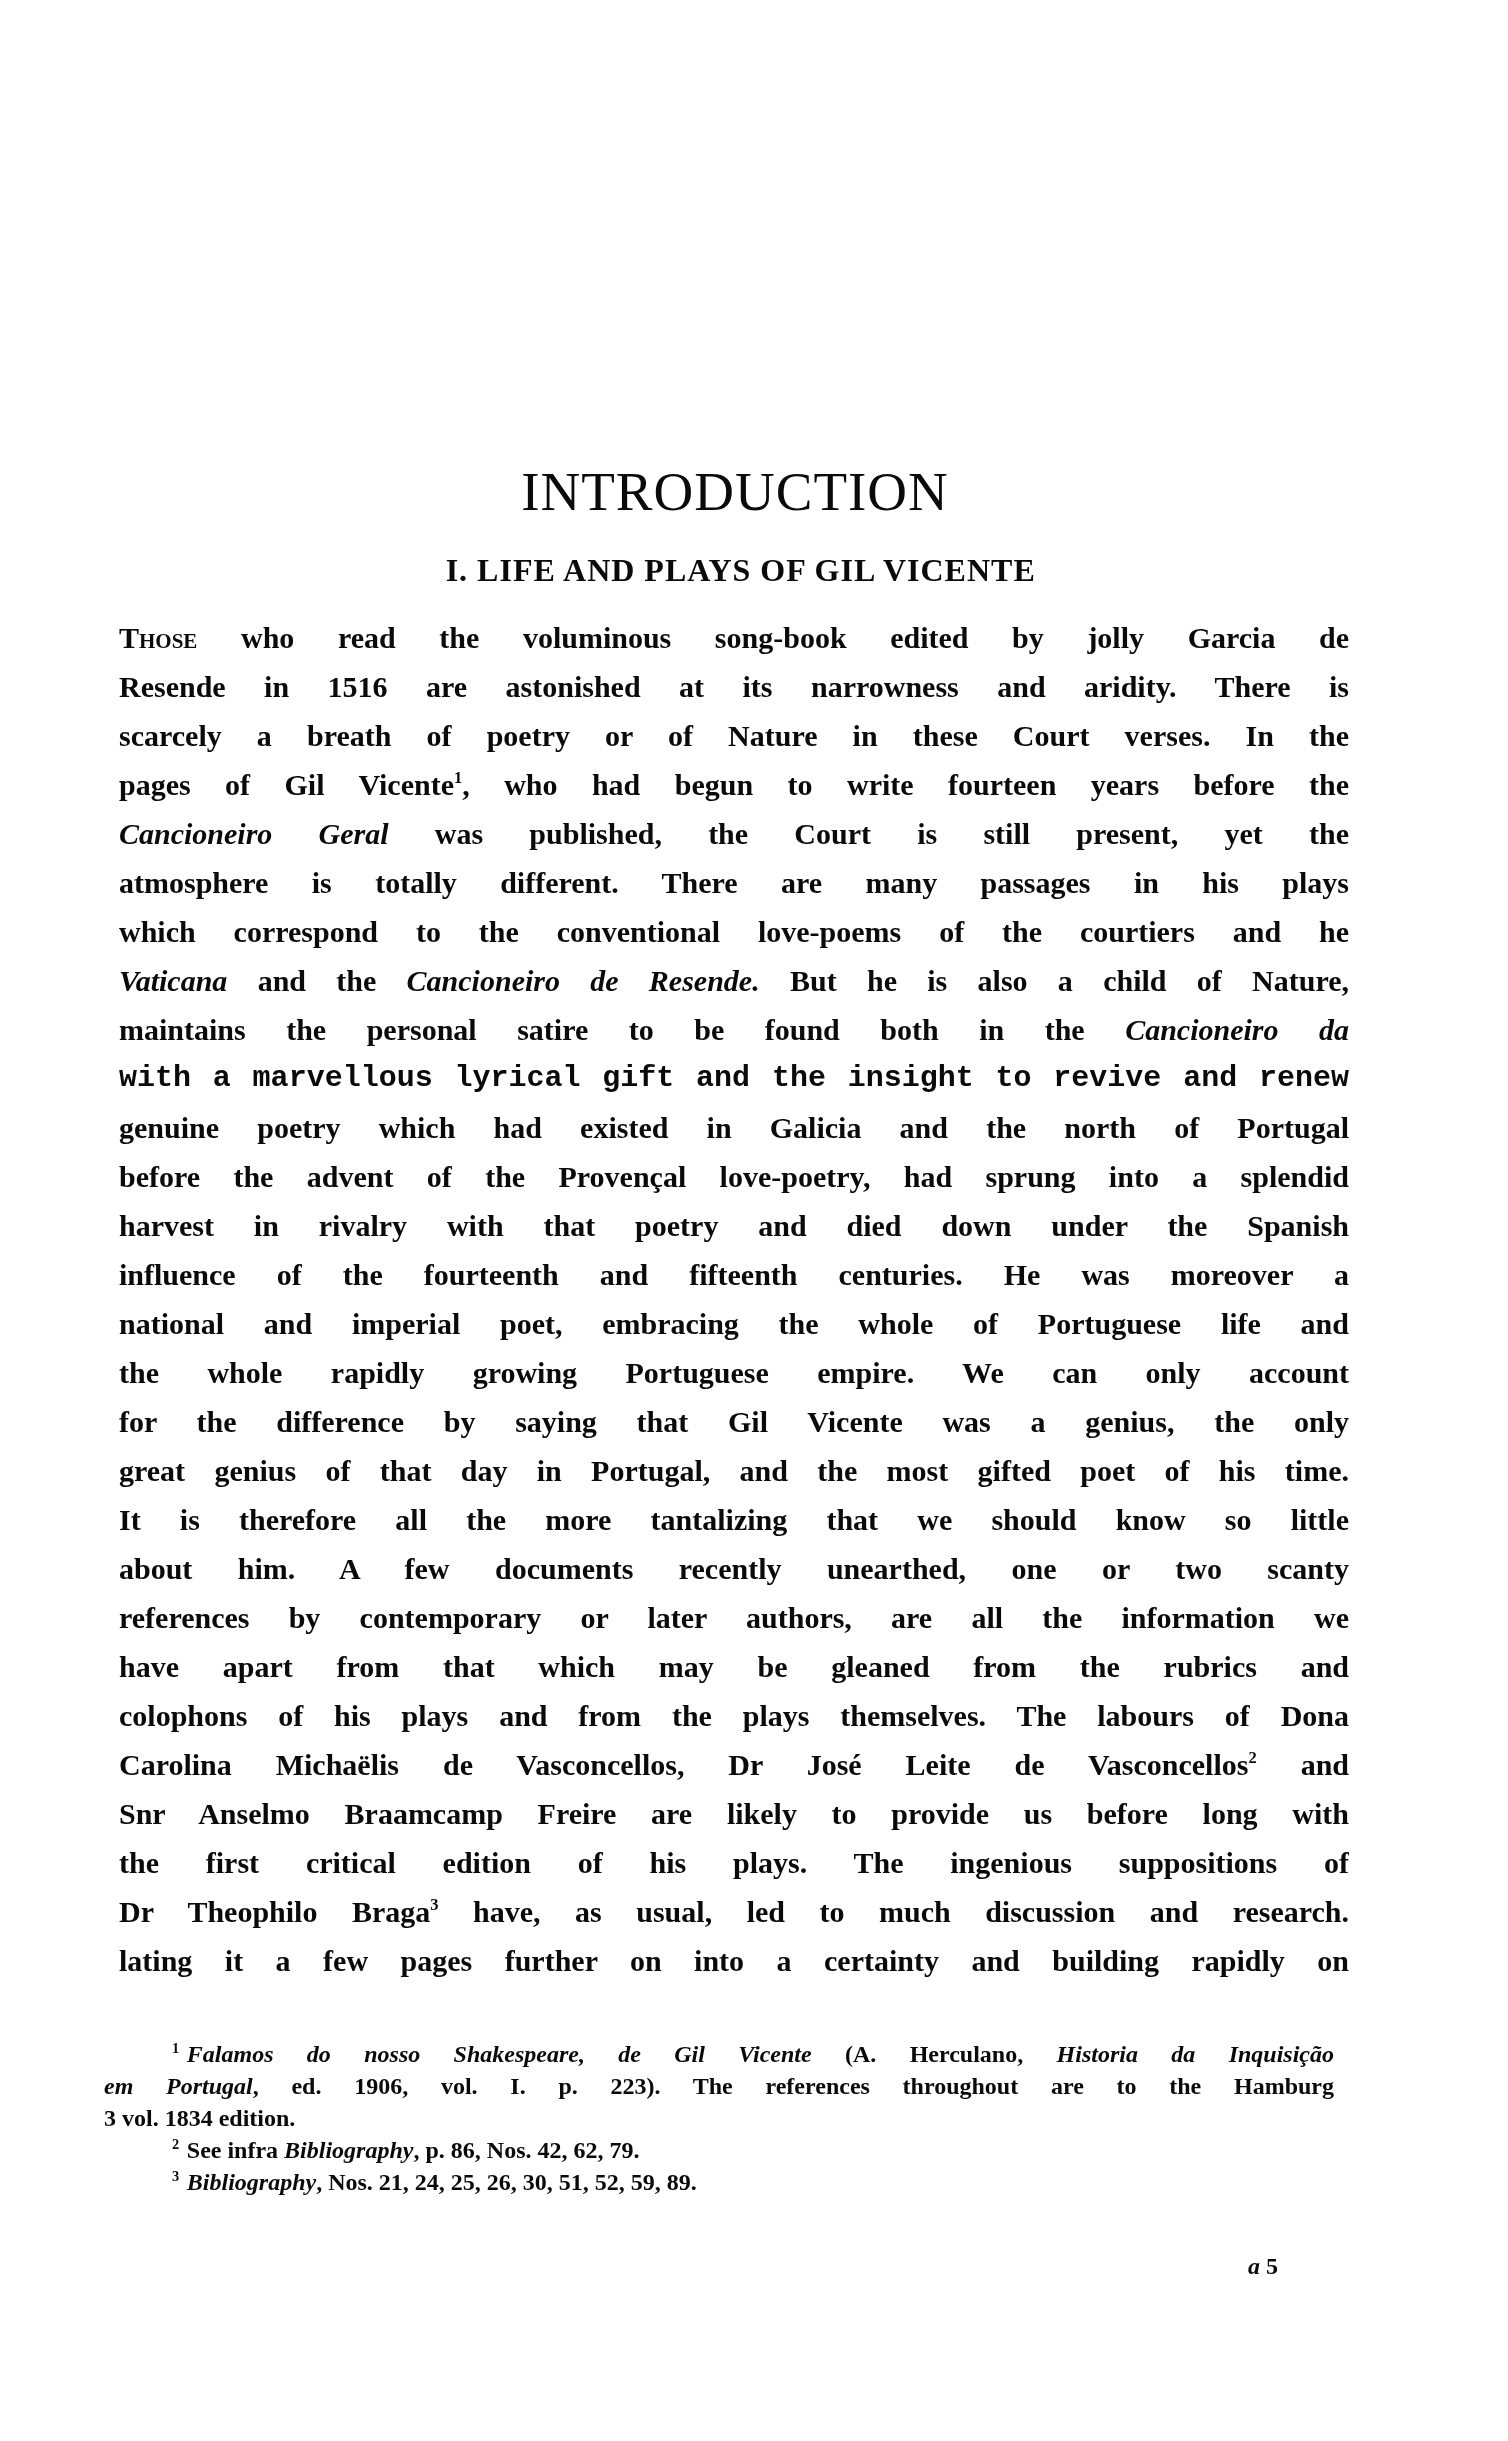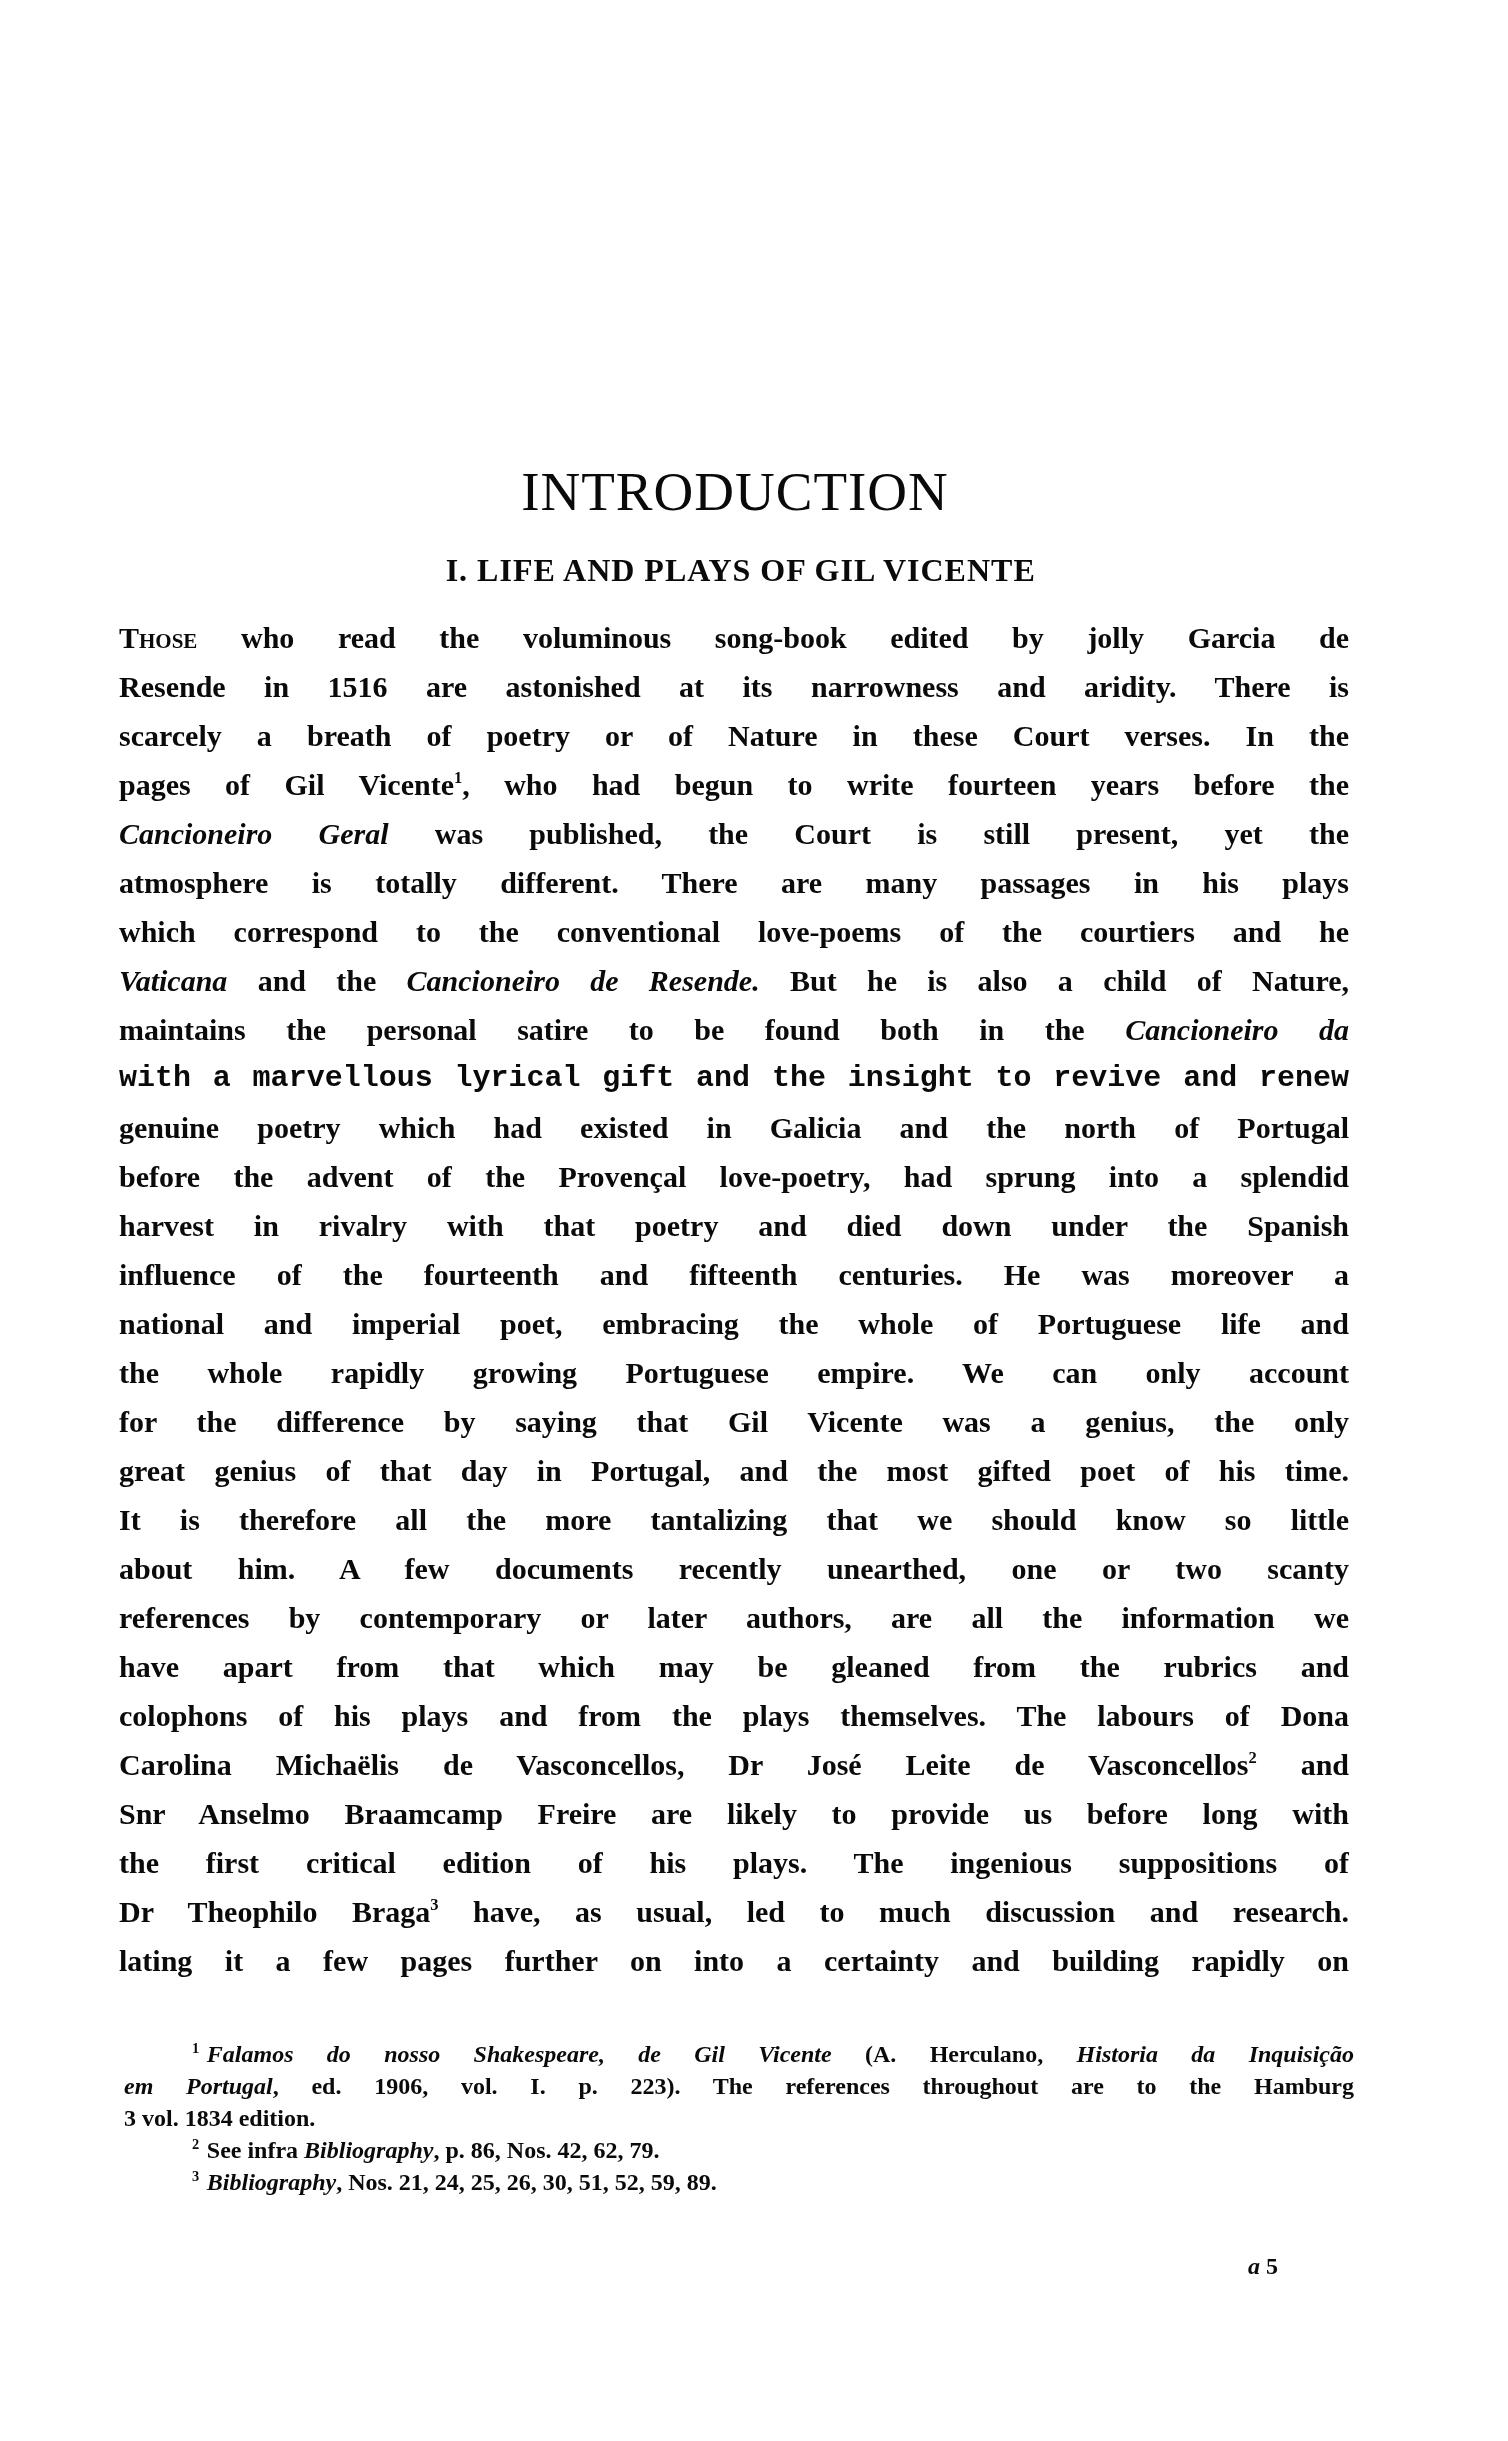--- a/index.html
+++ b/index.html
@@ -11,21 +11,21 @@
   .title span { position: relative; left: -19px; }
   .heading { position: absolute; left: 0; width: 1508px; top: 521px; text-align: center;
              font-size: 32px; line-height: 44px; font-weight: bold; letter-spacing: 1px; }
   .heading span { position: relative; left: -13.3px; }
   .body { position: absolute; left: 119px; width: 1230px; top: 613px; }
   .line { display: block; height: 49px; line-height: 49px; font-size: 30px; font-weight: bold;
           text-align: justify; text-align-last: justify; white-space: nowrap; overflow: visible; }
   .sc { font-variant: small-caps; }
   i, .it { font-style: italic; }
   sup { font-size: 0.55em; line-height: 0; vertical-align: 0.7em; }
-  .notes { position: absolute; left: 124px; width: 1230px; top: 2038px; }
+  .notes { position: absolute; left: 104px; width: 1230px; top: 2038px; }
   .note-line { display: block; height: 32px; line-height: 32px; font-size: 24px; font-weight: bold;
                text-align: justify; text-align-last: justify; white-space: nowrap; }
   .note-line.last { text-align-last: left; }
   .note-line.indent { padding-left: 68px; }
   .note-line sup { font-size: 0.6em; vertical-align: 0.6em; margin-right: 7.6px; }
   .signature { position: absolute; left: 1248px; top: 2247px; font-size: 24px; line-height: 38px;
                font-weight: bold; }
   .signature .it { font-style: italic; }
 </style>
 </head>

